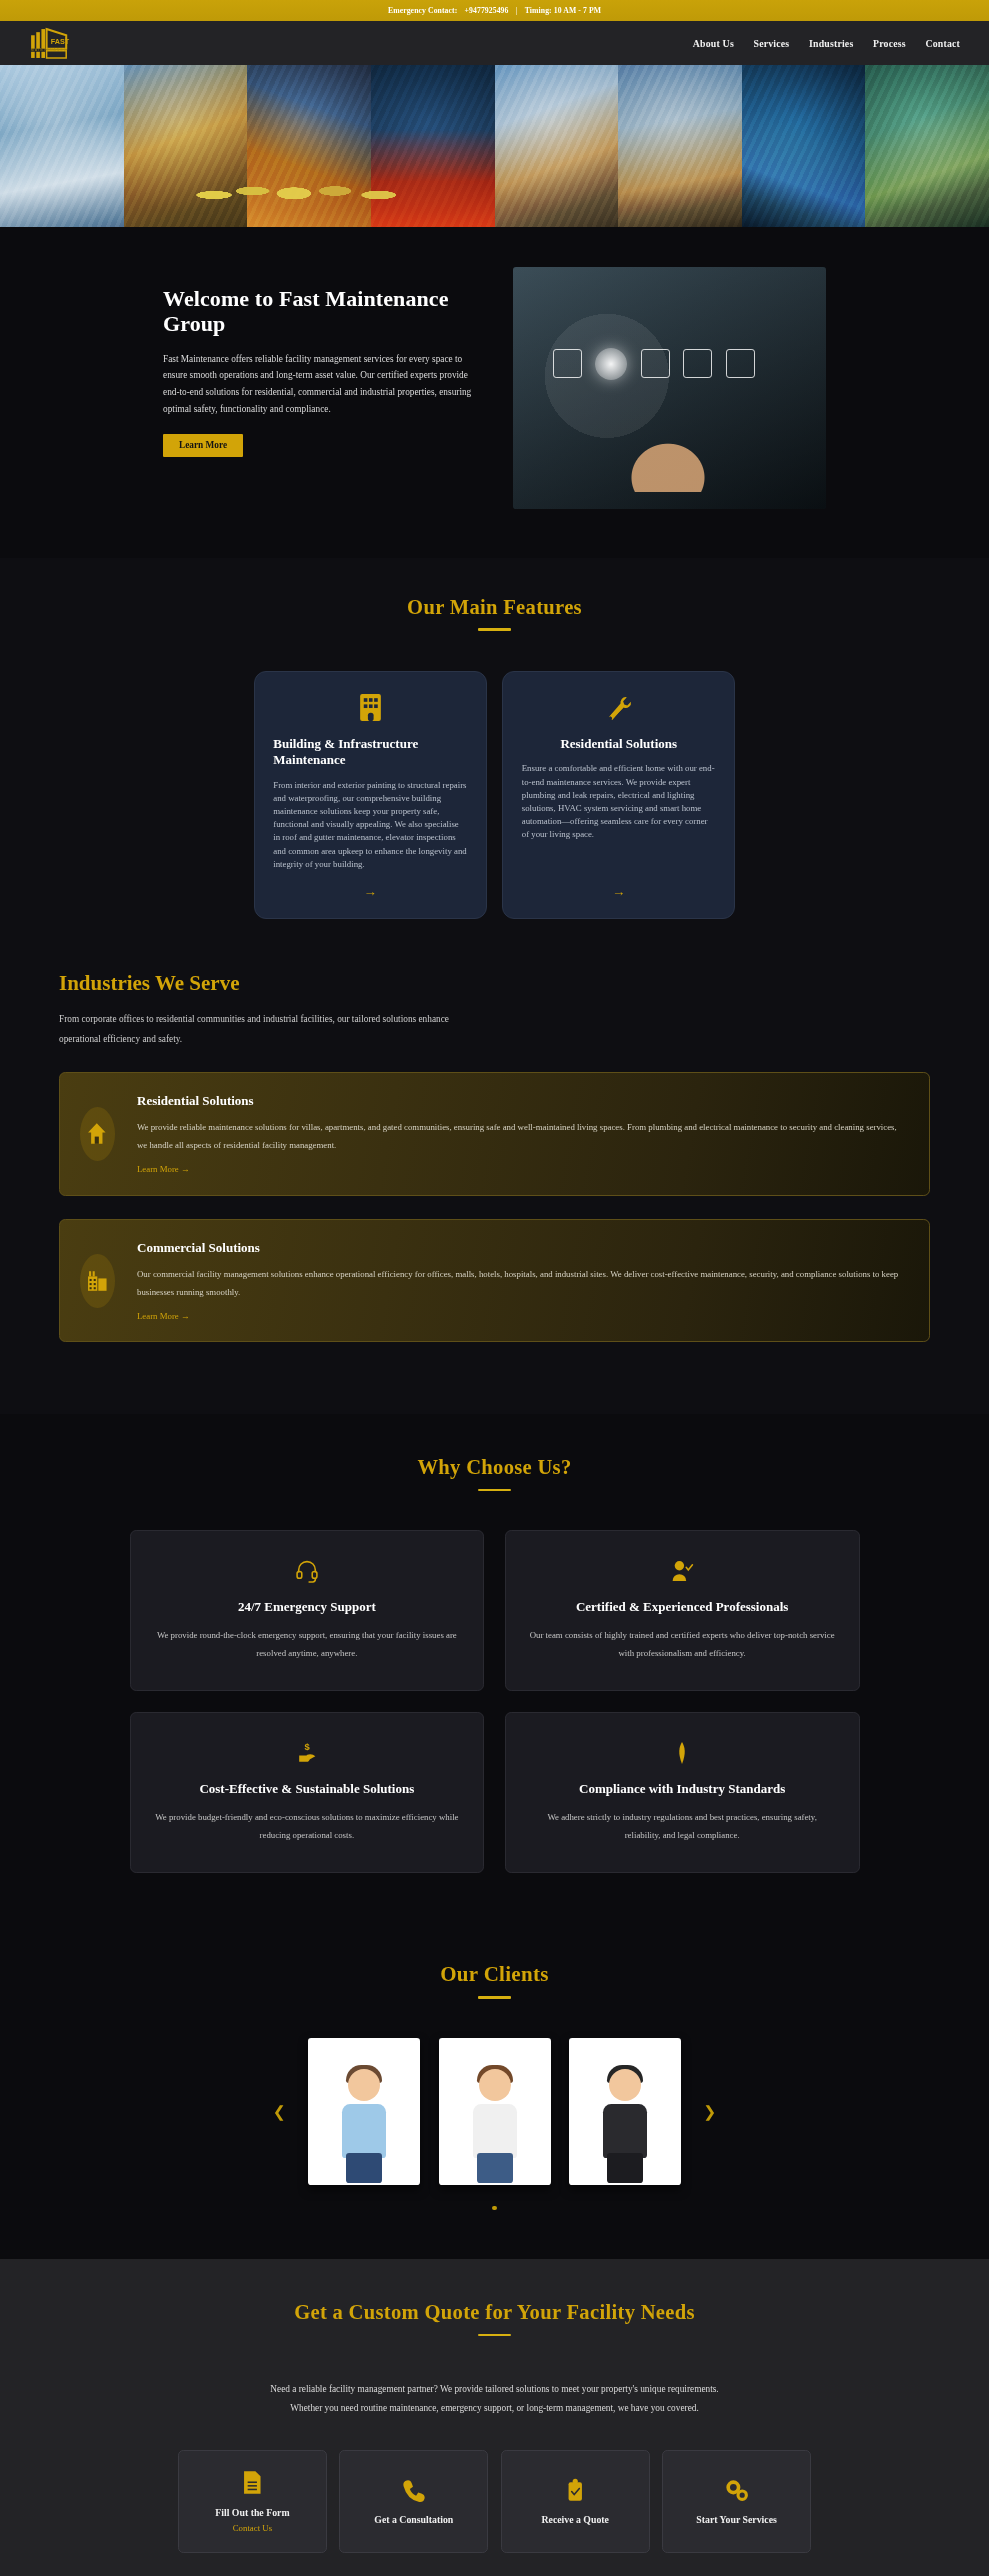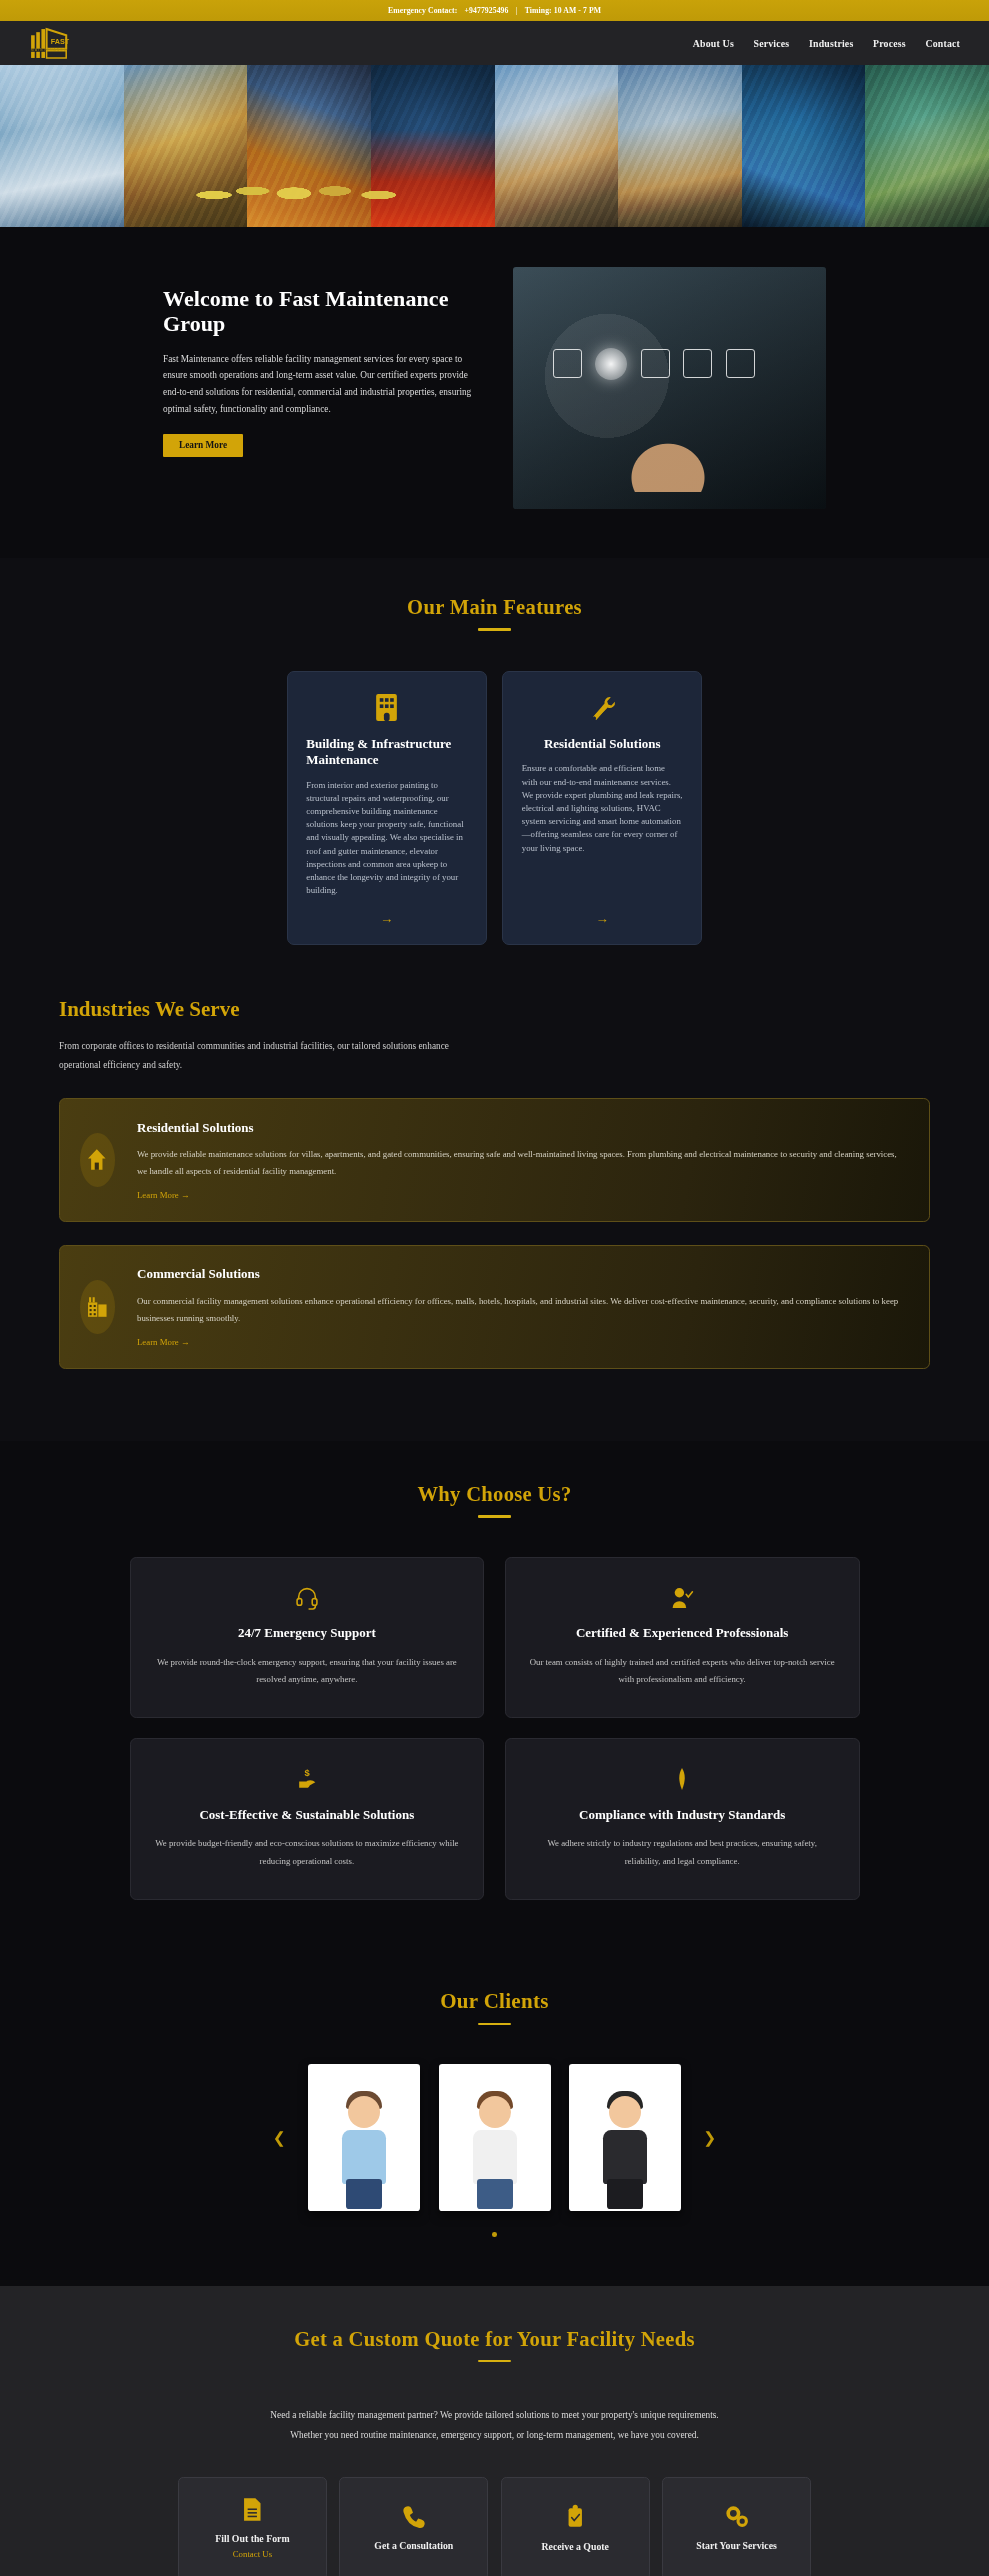--- a/index.html
+++ b/index.html
@@ -123,21 +123,21 @@
   .underline {
     width:33px; height:2.6px; background:#d7b010; border-radius:1px;
     margin:9.3px auto 0;
   }
 
   
   .features { background:#0e0e12; padding:38px 8px 47px; }
   .features .sec-title { font-size:20.6px; }
   .feat-grid { display:flex; justify-content:center; gap:15.5px; margin-top:40px; }
   .feat-card {
-    width:200px; background:#1d2639; border:0.5px solid #2a3448; border-radius:7px;
+    width:233px; background:#1d2639; border:0.5px solid #2a3448; border-radius:12px;
     padding:21.6px 18.5px 17.5px; text-align:center;
     display:flex; flex-direction:column;
   }
   .feat-icon { margin:0 auto 13.4px; display:block; }
   .feat-card h3 {
     font-size:13px; font-weight:700; color:#fff; margin-bottom:10.3px; line-height:1.25;
     text-align:left;
   }
   .feat-card p {
     font-size:8.8px; line-height:1.5; color:#b9c0cc; text-align:left; flex:1;

